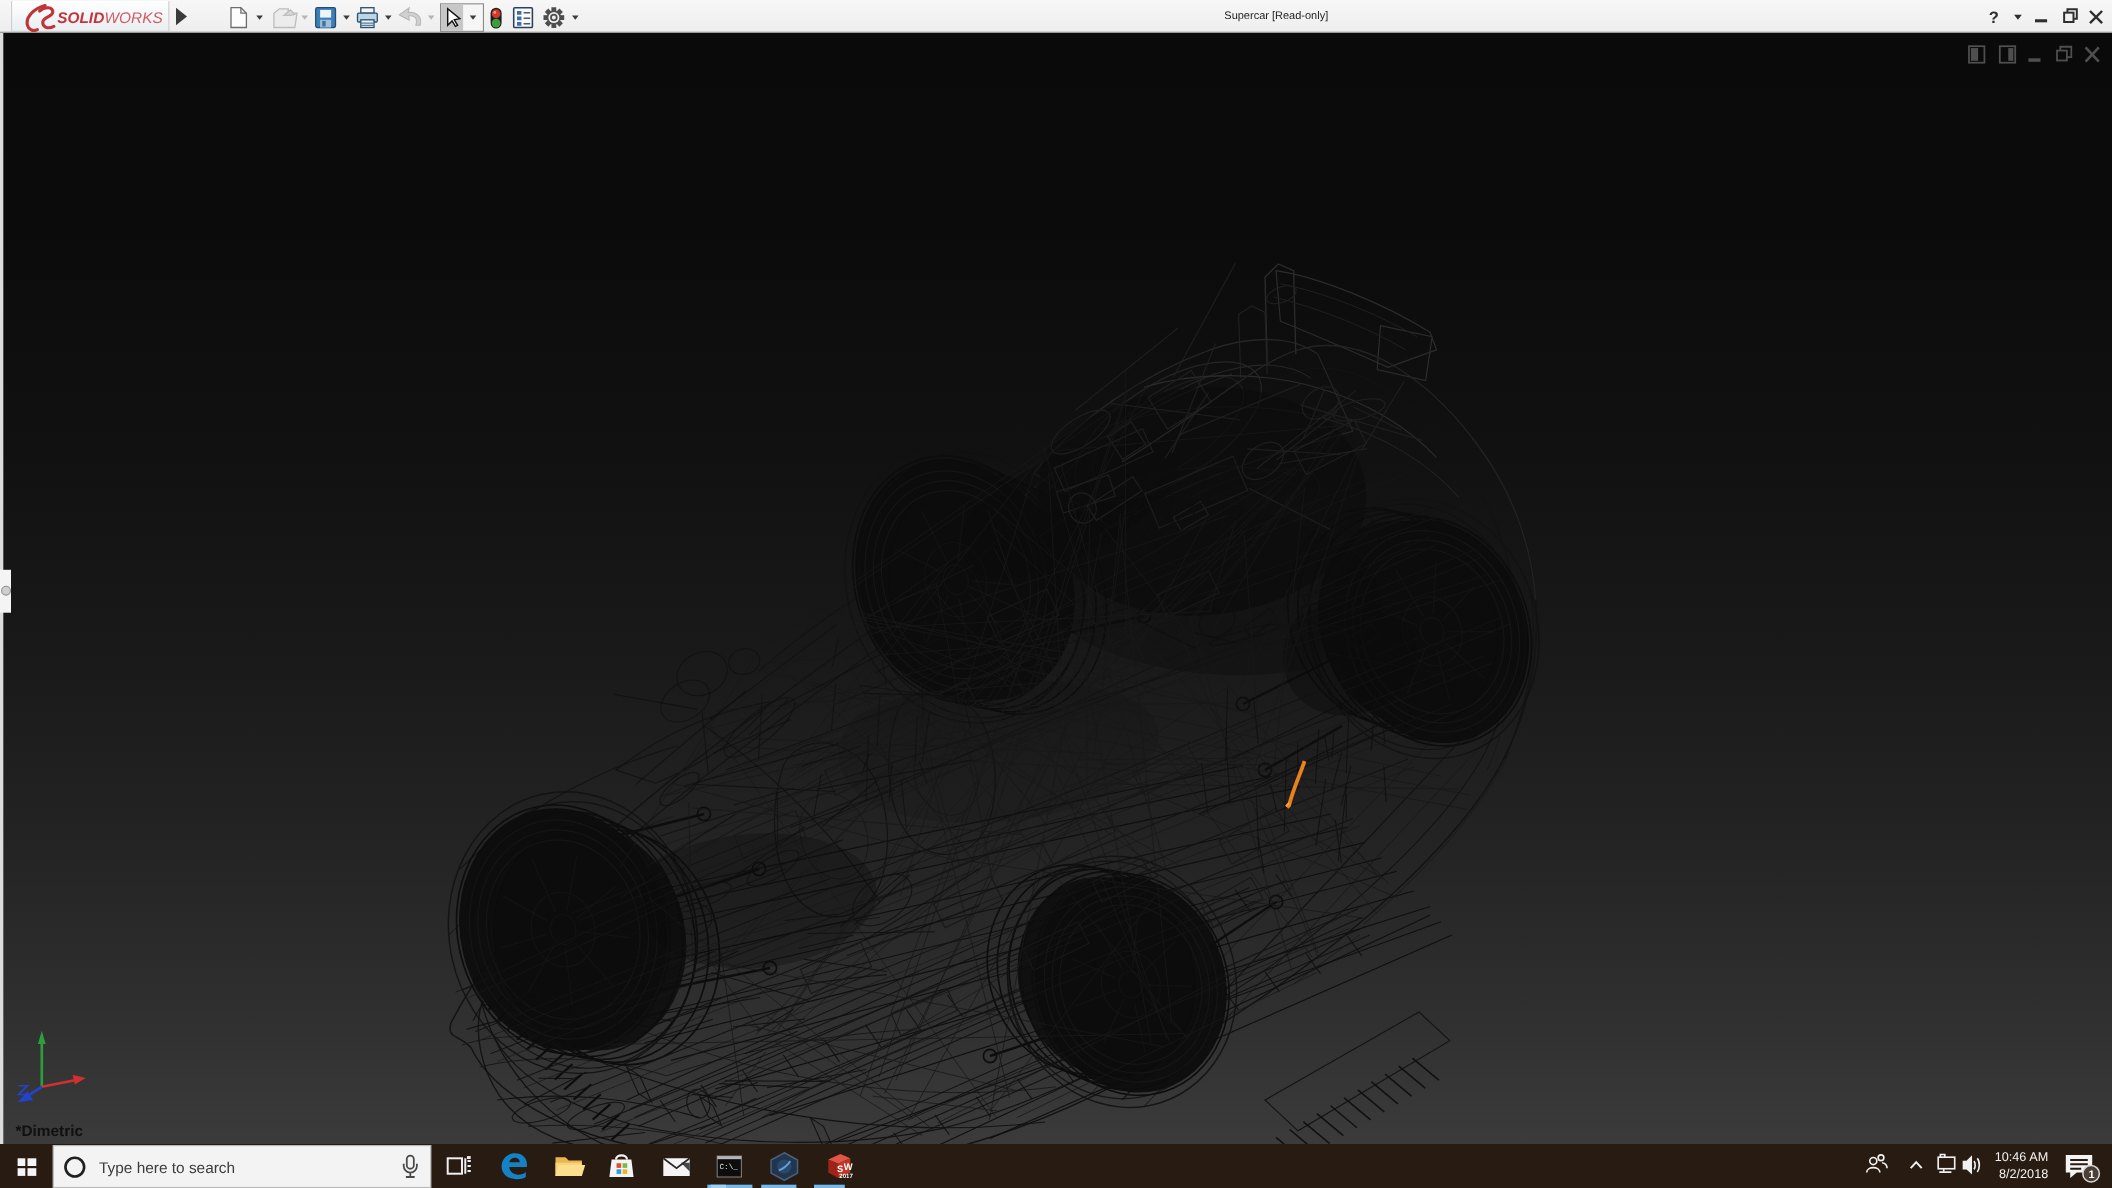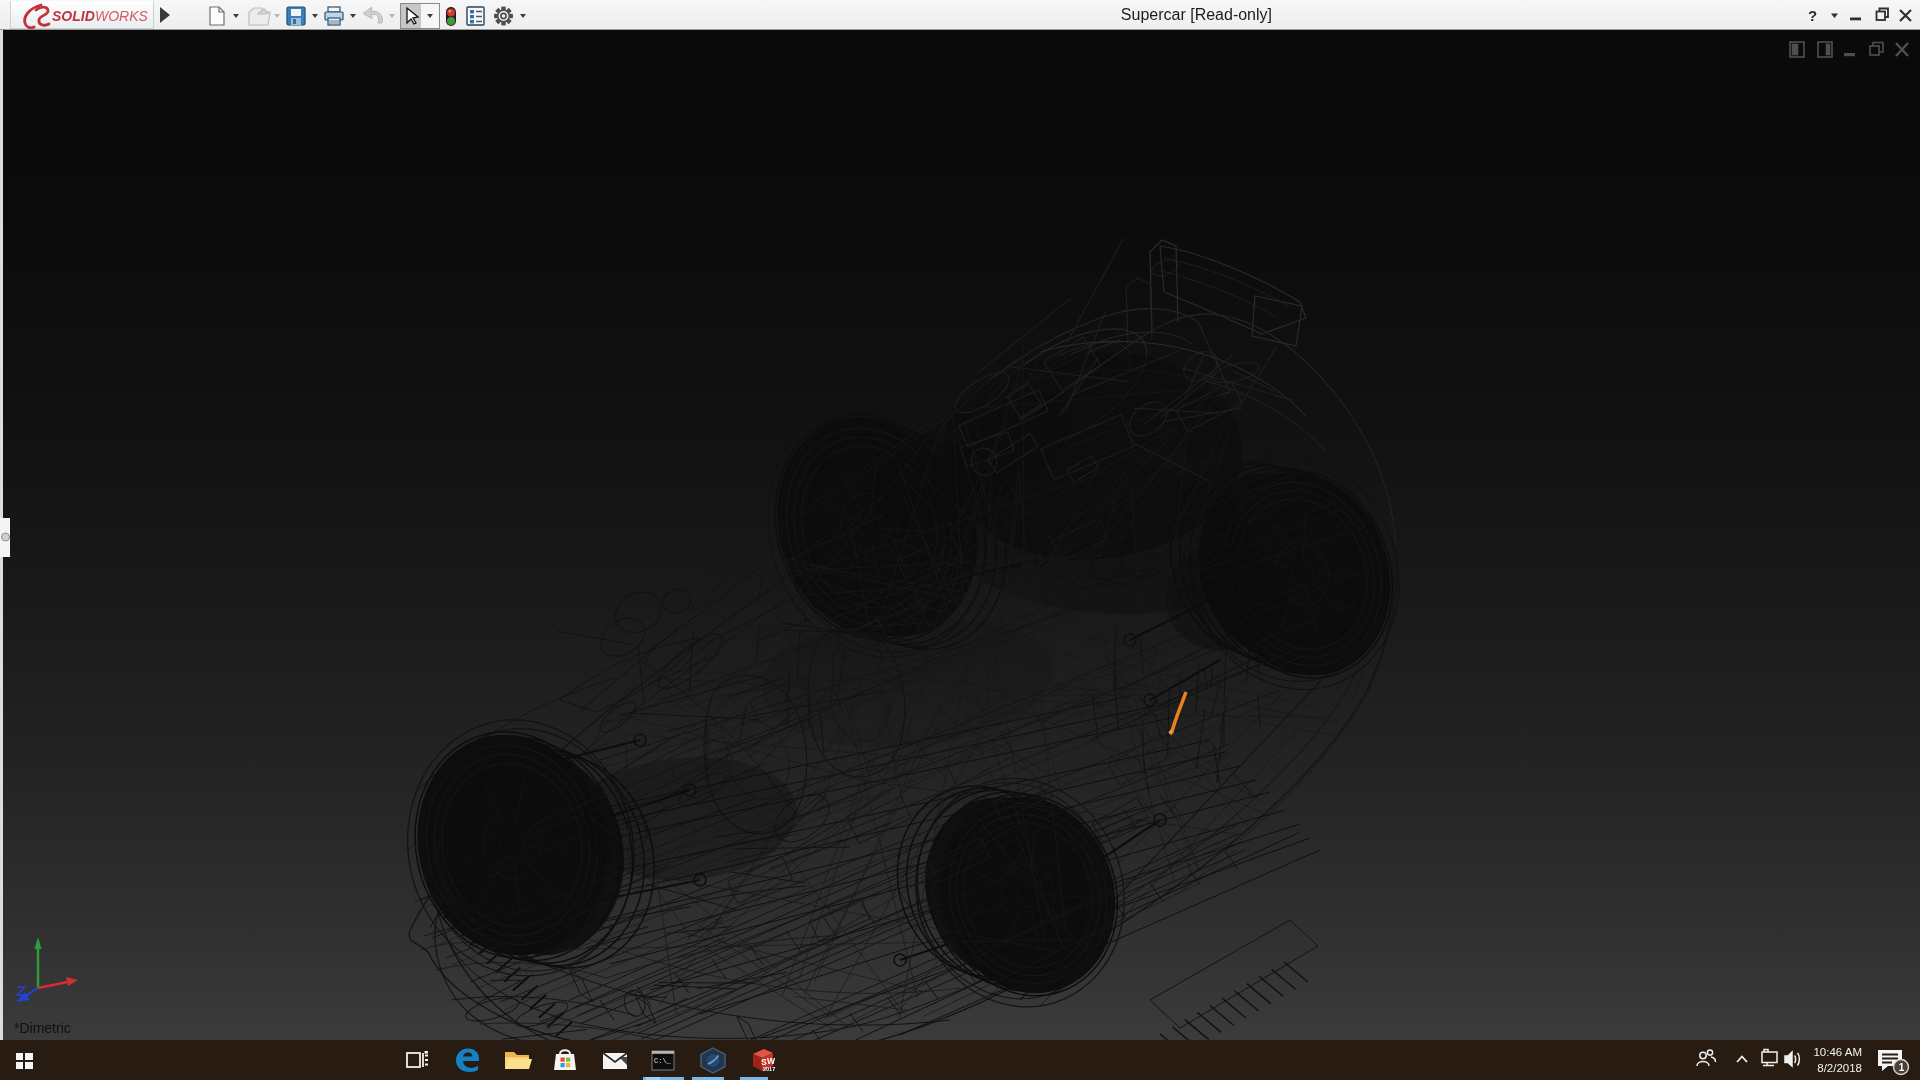--- a/index.html
+++ b/index.html
@@ -1,25 +1,25 @@
 <!DOCTYPE html>
 <html><head><meta charset="utf-8"><title>Supercar</title>
 <style>
 *{margin:0;padding:0;box-sizing:border-box}
 html,body{width:1920px;height:1080px;overflow:hidden;background:#000;
   font-family:"Liberation Sans",sans-serif}
 #titlebar{position:absolute;left:0;top:0;width:1920px;height:30px;
   background:linear-gradient(#f7f7f7,#eeeeee);border-bottom:1px solid #9a9a9a}
 #logo{position:absolute;left:10px;top:1px;width:144px;height:28px;
   background:linear-gradient(#ffffff,#e9eef0);border:1px solid #cfcfcf;border-top:none}
-#apptitle{position:absolute;left:1060px;top:0;width:212px;text-align:right;
-  font-size:16px;line-height:29px;color:#1c1c1c}
+#apptitle{position:absolute;left:1113px;top:0;width:212px;text-align:left;
+  font-size:10px;line-height:29px;color:#1c1c1c}
 #viewport{position:absolute;left:0;top:30px;width:1920px;height:1010px;
   background:linear-gradient(180deg,#0a0a0a 0%,#0b0b0b 18%,#111111 38%,
-   #191919 56%,#242424 74%,#303030 89%,#3b3b3b 100%);}
+   #191919 56%,#242424 74%,#303030 89%,#3b3b3b 100%);font-weight:bold;}
 #leftstrip{position:absolute;left:0;top:0;width:3px;height:1010px;background:#dcdcdc}
 #lefttab{position:absolute;left:0;top:488px;width:10px;height:39px;background:#f4f4f4}
 #dimetric{position:absolute;left:14px;top:990px;font-size:14px;color:#101010}
 #taskbar{position:absolute;left:0;top:1040px;width:1920px;height:40px;background:#281c12}
 #searchbox{position:absolute;left:48px;top:1px;width:344px;height:39px;
   background:#f3f3f3;border:1px solid #b8b8b8}
 #searchtext{position:absolute;left:41px;top:11px;font-size:14px;color:#3c3c3c}
 #clock{position:absolute;left:1804px;top:4px;width:58px;text-align:right;
   color:#f2f2f2;font-size:11.5px;line-height:16px}
 .ticon{position:absolute;top:0;width:48px;height:40px}
@@ -761,20 +761,30 @@
 
 <div id="taskbar">
  <svg width="48" height="40" viewBox="0 0 48 40" class="ticon" style="left:0">
   <g fill="#f5f5f5">
    <rect x="16" y="13" width="7" height="7"></rect>
         <rect x="25" y="13" width="8" height="7"></rect>
    <rect x="16" y="22" width="7" height="7"></rect>
         <rect x="25" y="22" width="8" height="7"></rect>
   </g>
  </svg>
+ <div id="searchbox">
+  <svg width="344" height="38" viewBox="0 0 344 38">
+   <circle cx="19" cy="19" r="8.5" fill="none" stroke="#1f1f1f" stroke-width="2.4"></circle>
+   <g stroke="#4a4a4a" stroke-width="1.6" fill="none">
+    <rect x="320.8" y="8.5" width="6.4" height="12" rx="3.2"></rect>
+    <path d="M318,16 L318,18 a6,6 0 0 0 12,0 L330,16 M324,24 L324,28 M320,28 L328,28"></path>
+   </g>
+  </svg>
+  <div id="searchtext">Type here to search</div>
+ </div>
  <svg width="48" height="40" viewBox="0 0 48 40" class="ticon" style="left:392px">
       <g fill="none" stroke="#f0f0f0" stroke-width="1.8">
         <rect x="15" y="13" width="13" height="14"></rect>
         <path d="M31,13 l0,14 M33,15.5 l3,0 M33,20 l3,0 M33,24.5 l3,0"></path>
         <rect x="32.5" y="11" width="3.4" height="2.6" fill="#f0f0f0" stroke="none"></rect>
       </g>
     </svg>
  <svg width="48" height="40" viewBox="0 0 48 40" class="ticon" style="left:443px">
       <path d="M13,20.5 C13,13 19,8.5 25,8.5 C32,8.5 36,13 36,18 L36,21 L20,21 C20,25 24,28 28,28 C31,28 33.5,27 35,25.5 L35,30 C33,31.3 30,32 27,32 C19,32 13,27.5 13,20.5 Z M20,16.5 L29.5,16.5 C29.5,14 27.5,12.5 25,12.5 C22.5,12.5 20.5,14 20,16.5 Z" fill="#1582c5"></path>
     </svg>

